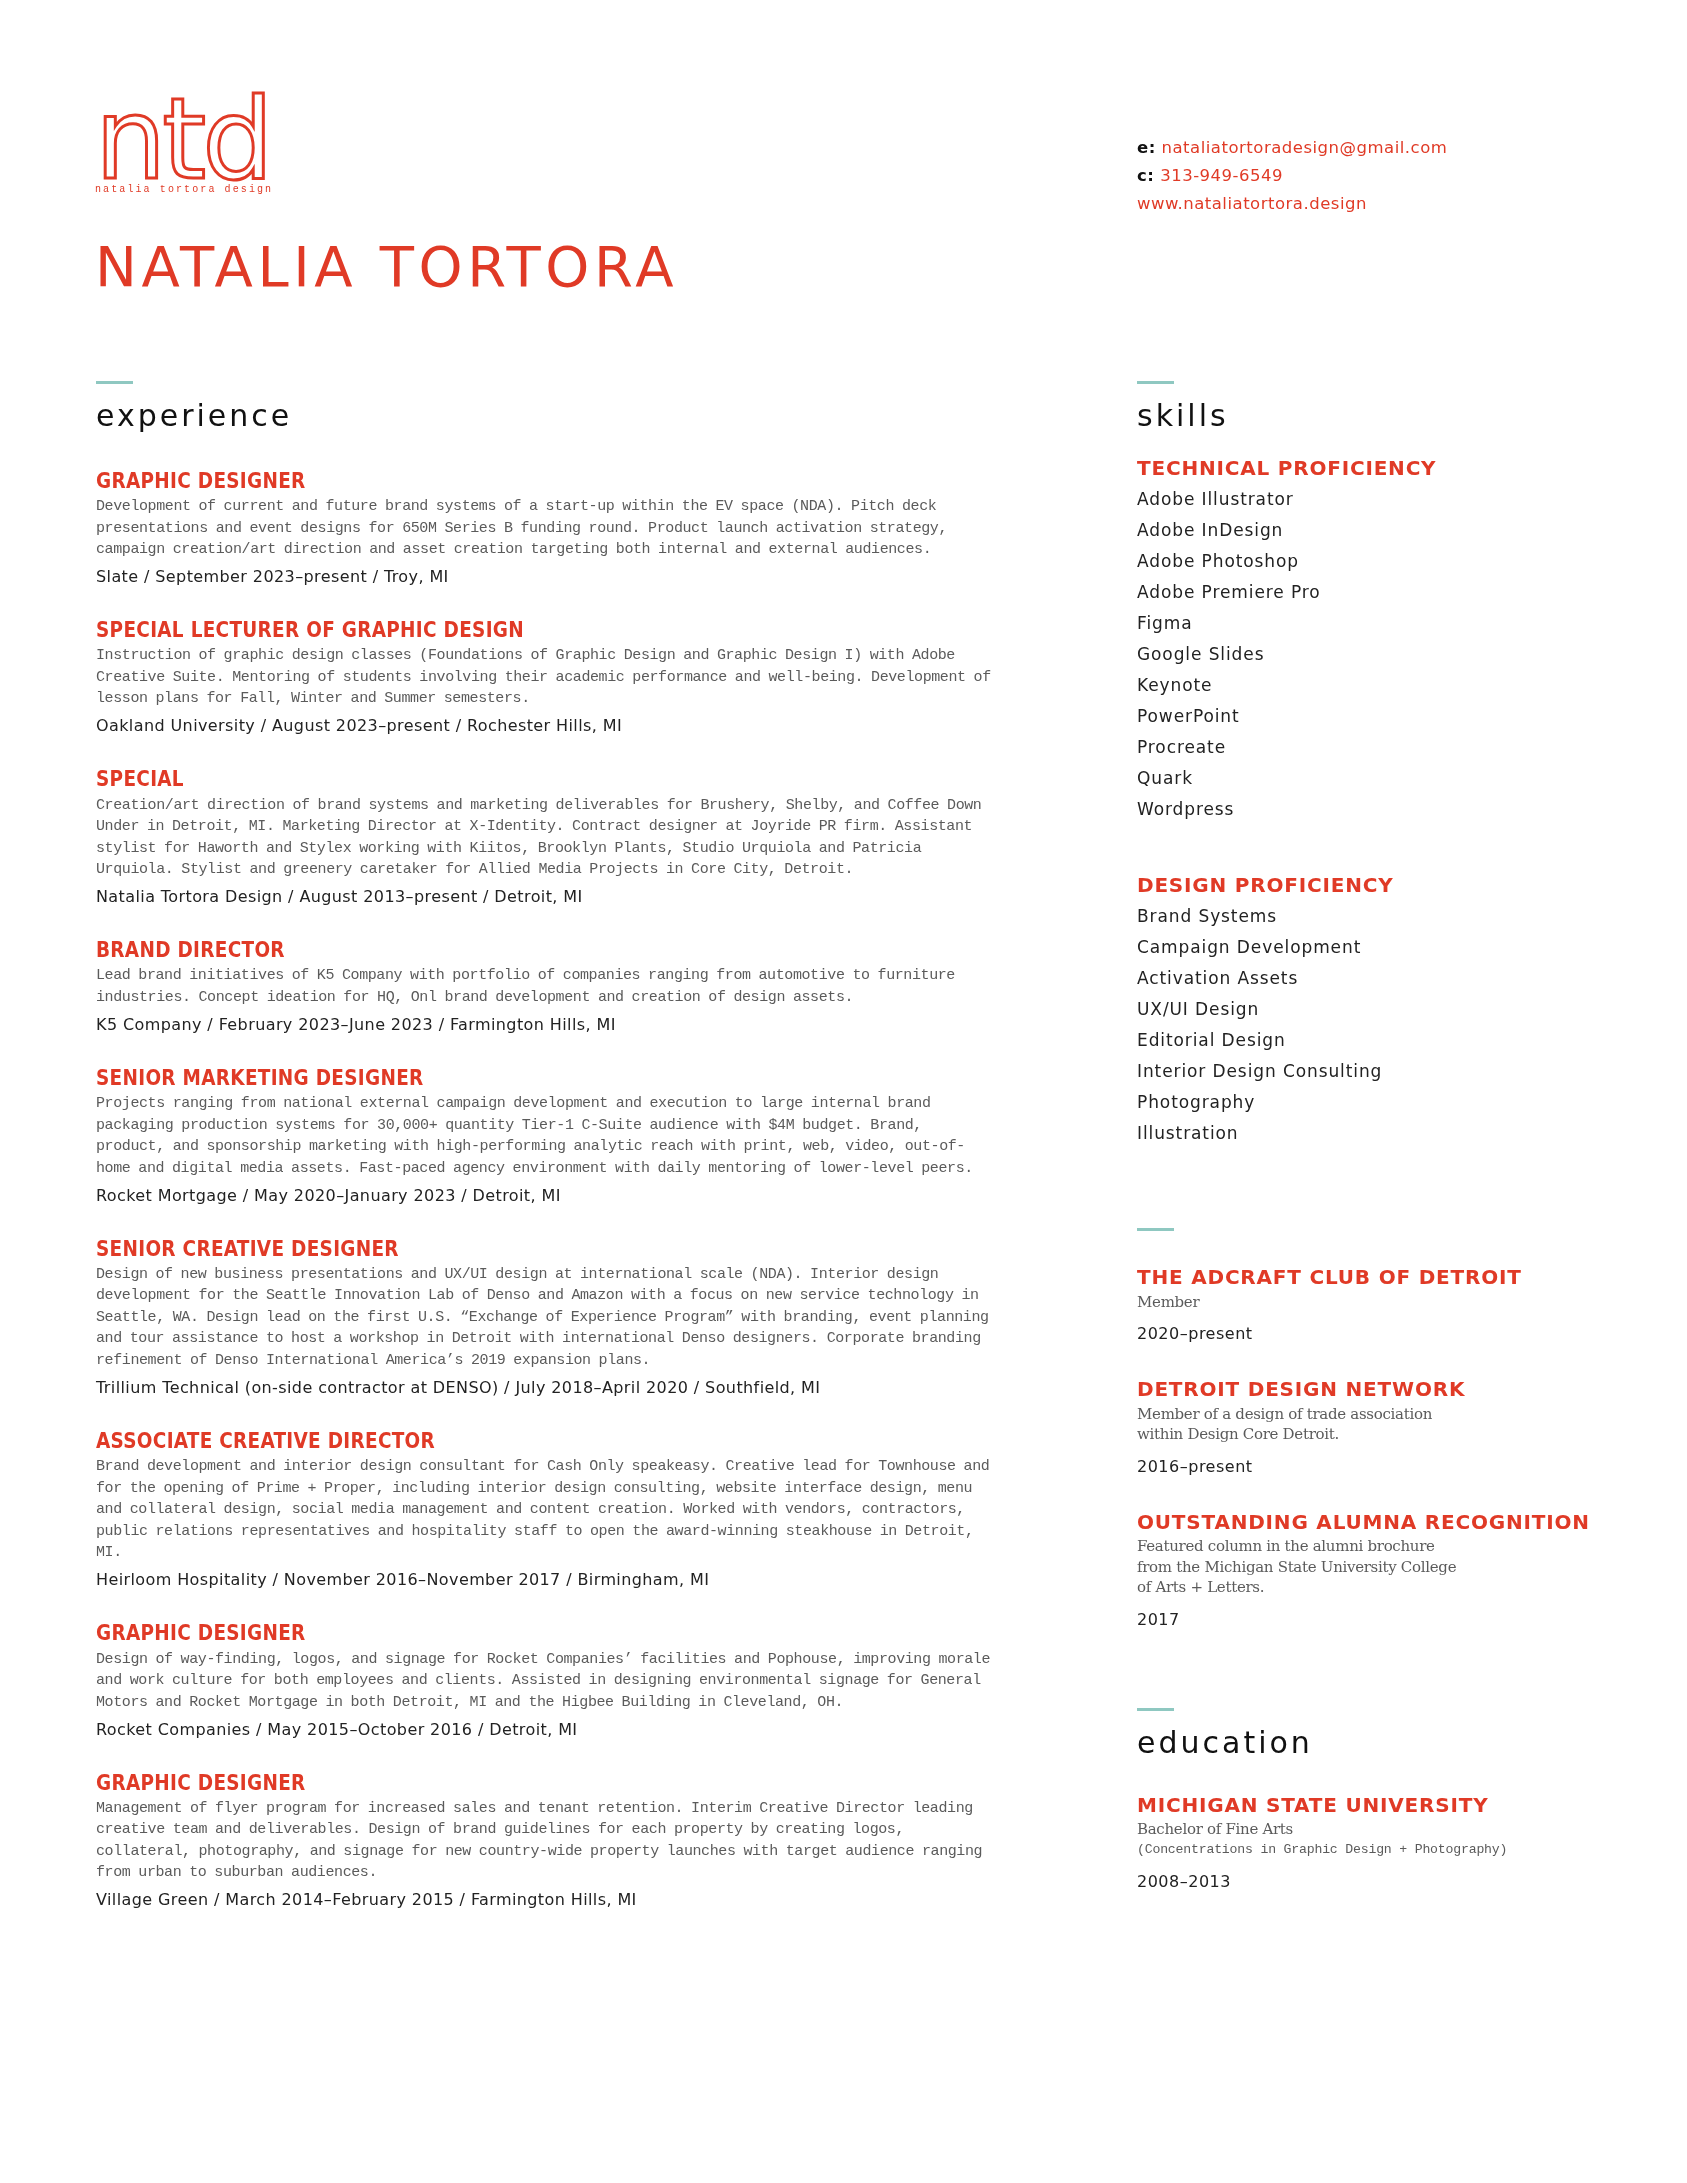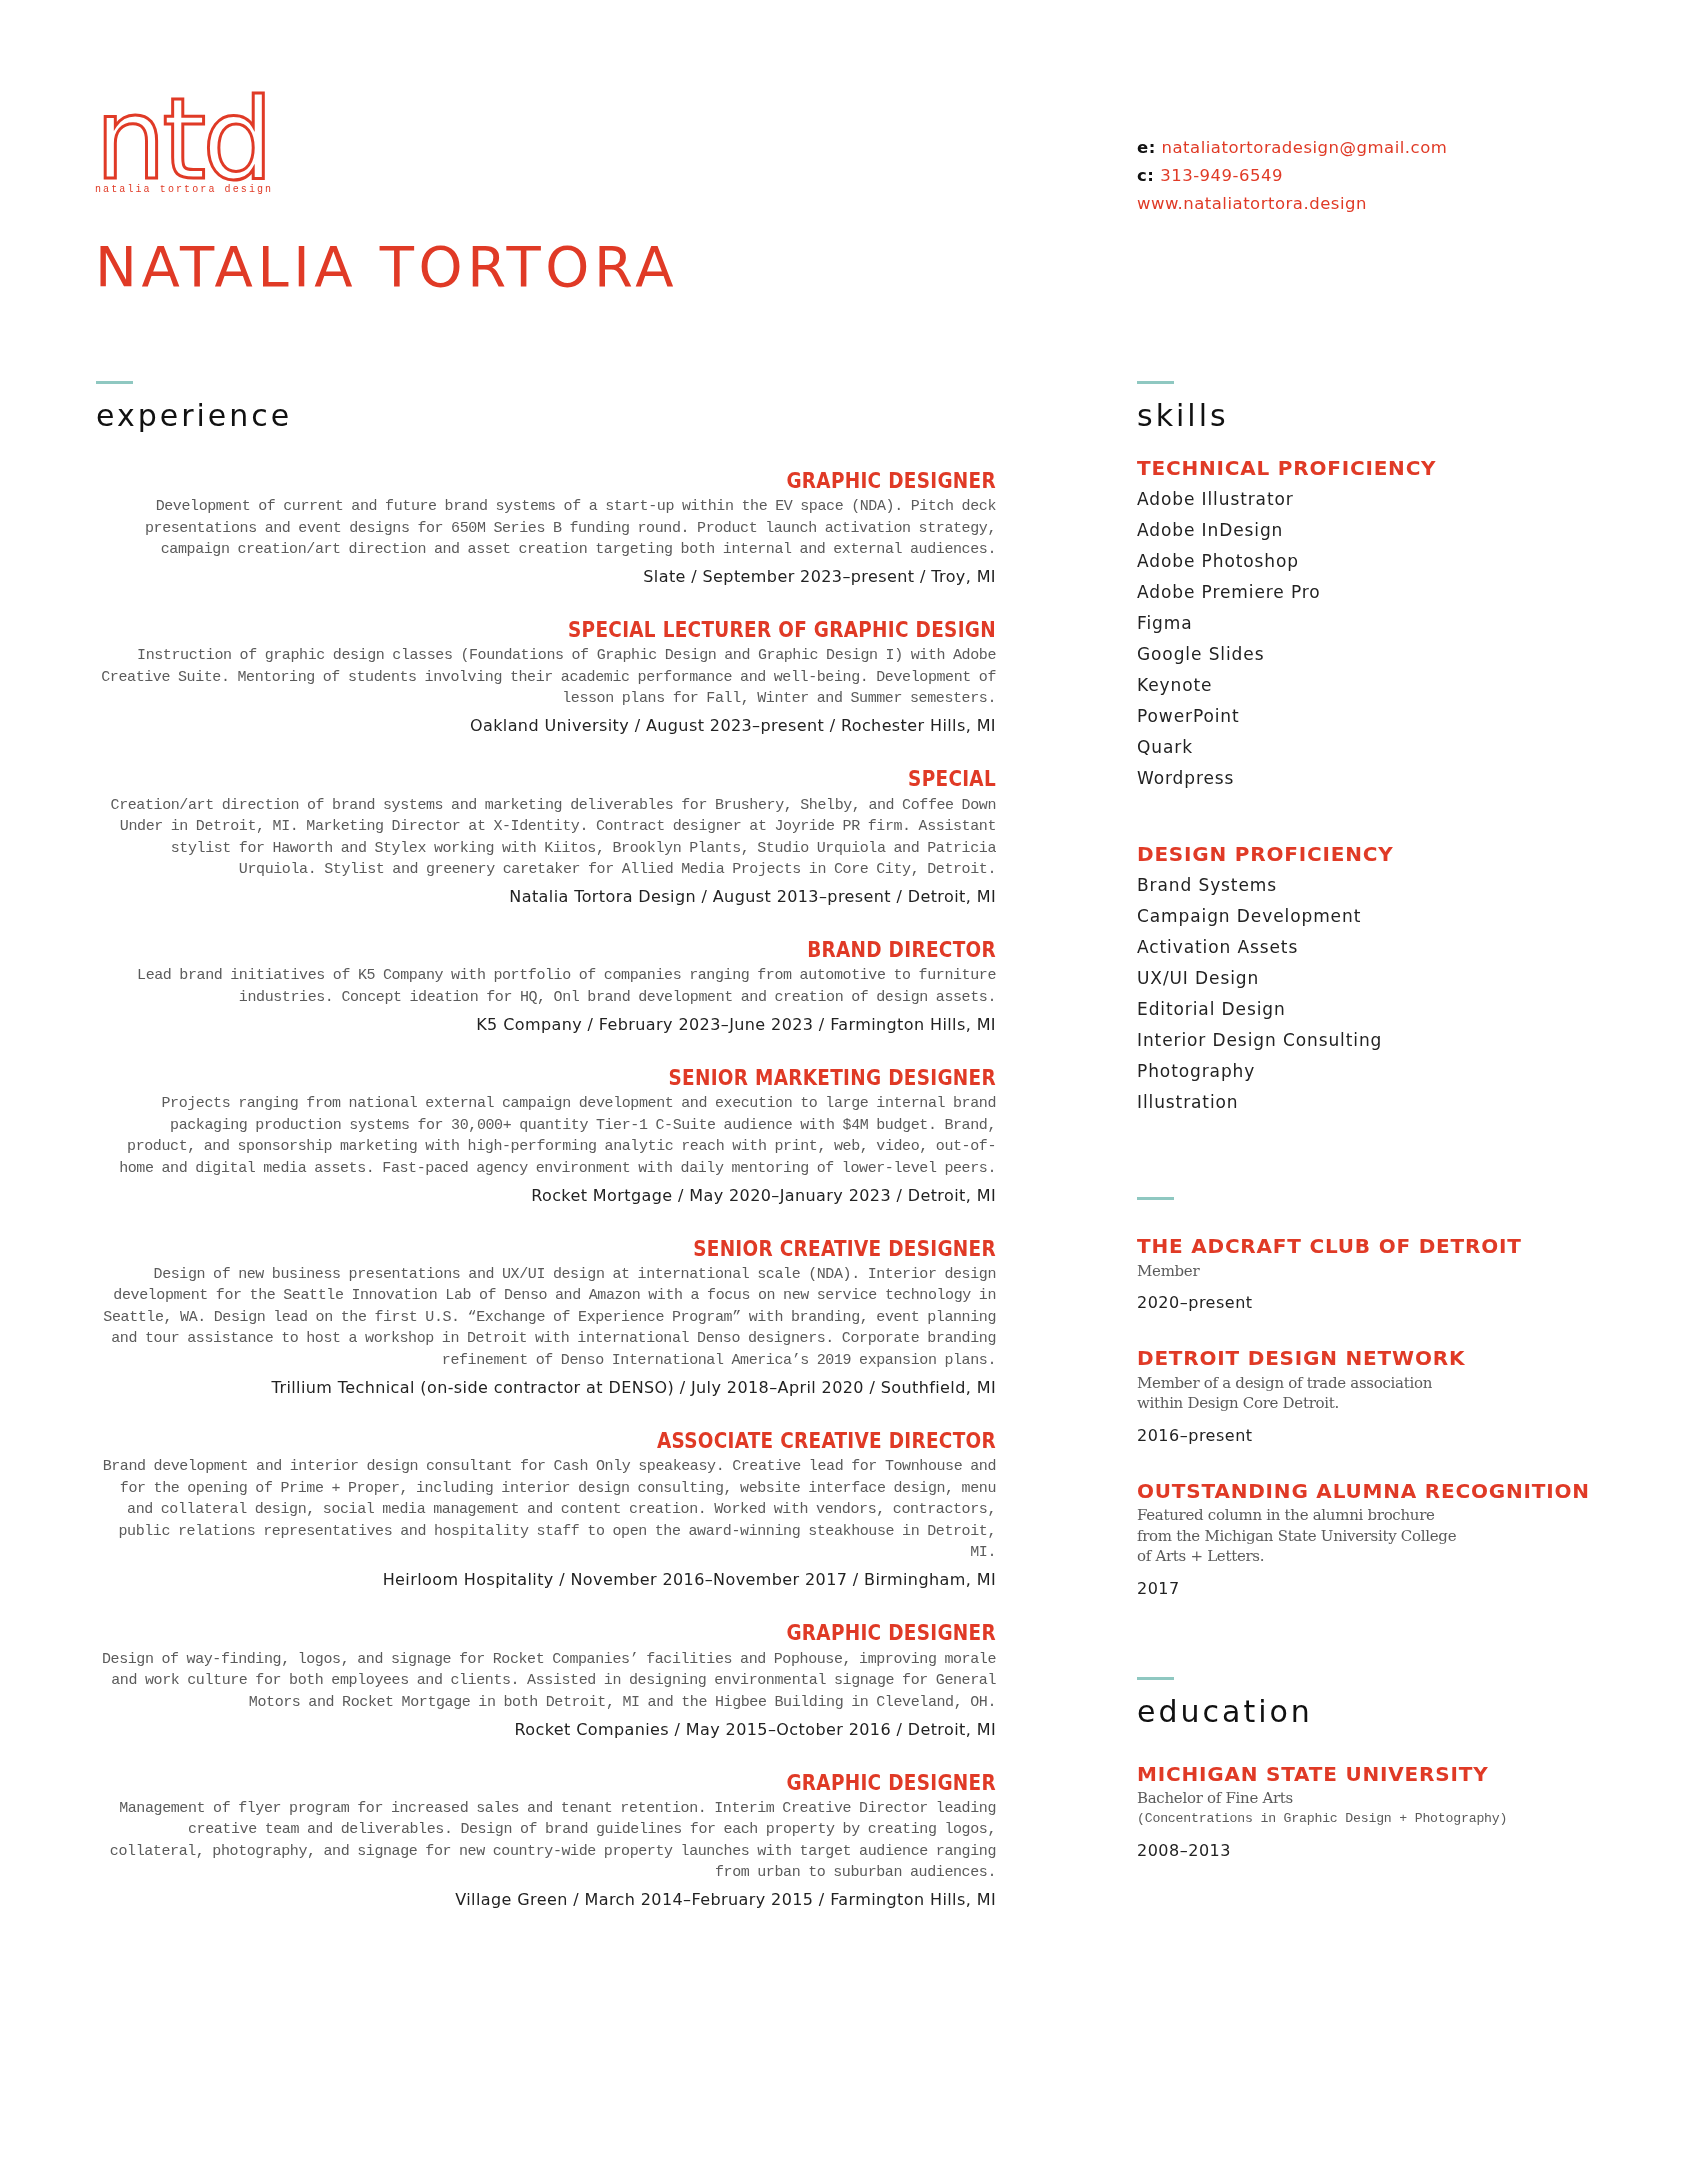--- a/index.html
+++ b/index.html
@@ -15,21 +15,21 @@
   .contact .lbl { color: #111; font-weight: bold; }
   .contact .val { color: #E03A26; }
 
   
   .col-left { position: absolute; left: 96px; top: 381px; width: 900px; }
   .col-right { position: absolute; left: 1137px; top: 381px; width: 476px; }
 
   .rule { width: 37px; height: 3.3px; background: #8FC8C1; }
   .section-title { font-family: "DejaVu Sans", sans-serif; font-size: 30px; letter-spacing: 3px; color: #111; margin-top: 14.6px; line-height: 1.1; }
 
-  .job { margin-top: 32px; text-align: right; }
+  .job { margin-top: 32px; }
   .job:first-of-type { margin-top: 37px; }
   .job-title { font-family: "DejaVu Sans Condensed", "DejaVu Sans", sans-serif; font-stretch: condensed; font-weight: bold; font-size: 20.5px; color: #E03A26; letter-spacing: 0.3px; line-height: 1.2; }
   .job-desc { font-family: Liberation Mono, monospace; font-size: 15px; color: #5b5b5b; line-height: 21.5px; margin-top: 2.6px; letter-spacing: -0.4px; word-spacing: -0.7px; }
   .job-meta { font-family: "DejaVu Sans", sans-serif; font-size: 16px; color: #222; margin-top: 6.6px; letter-spacing: 0.4px; }
 
   .sub-title { font-family: "DejaVu Sans", sans-serif; font-weight: bold; font-size: 20px; color: #E03A26; letter-spacing: 0.8px; line-height: 1.2; }
   .skills-block { margin-top: 24px; }
   .skills-block + .skills-block { margin-top: 48px; }
   .skill { font-size: 17px; color: #222; line-height: 31px; letter-spacing: 0.9px; }
   .skill-list { margin-top: 4px; }
@@ -130,20 +130,21 @@
       <div class="sub-title">TECHNICAL PROFICIENCY</div>
       <div class="skill-list">
         <div class="skill">Adobe Illustrator</div>
         <div class="skill">Adobe InDesign</div>
         <div class="skill">Adobe Photoshop</div>
         <div class="skill">Adobe Premiere Pro</div>
         <div class="skill">Figma</div>
         <div class="skill">Google Slides</div>
         <div class="skill">Keynote</div>
         <div class="skill">PowerPoint</div>
+        <div class="skill">Procreate</div>
         <div class="skill">Quark</div>
         <div class="skill">Wordpress</div>
       </div>
     </div>
 
     <div class="skills-block">
       <div class="sub-title">DESIGN PROFICIENCY</div>
       <div class="skill-list">
         <div class="skill">Brand Systems</div>
         <div class="skill">Campaign Development</div>

